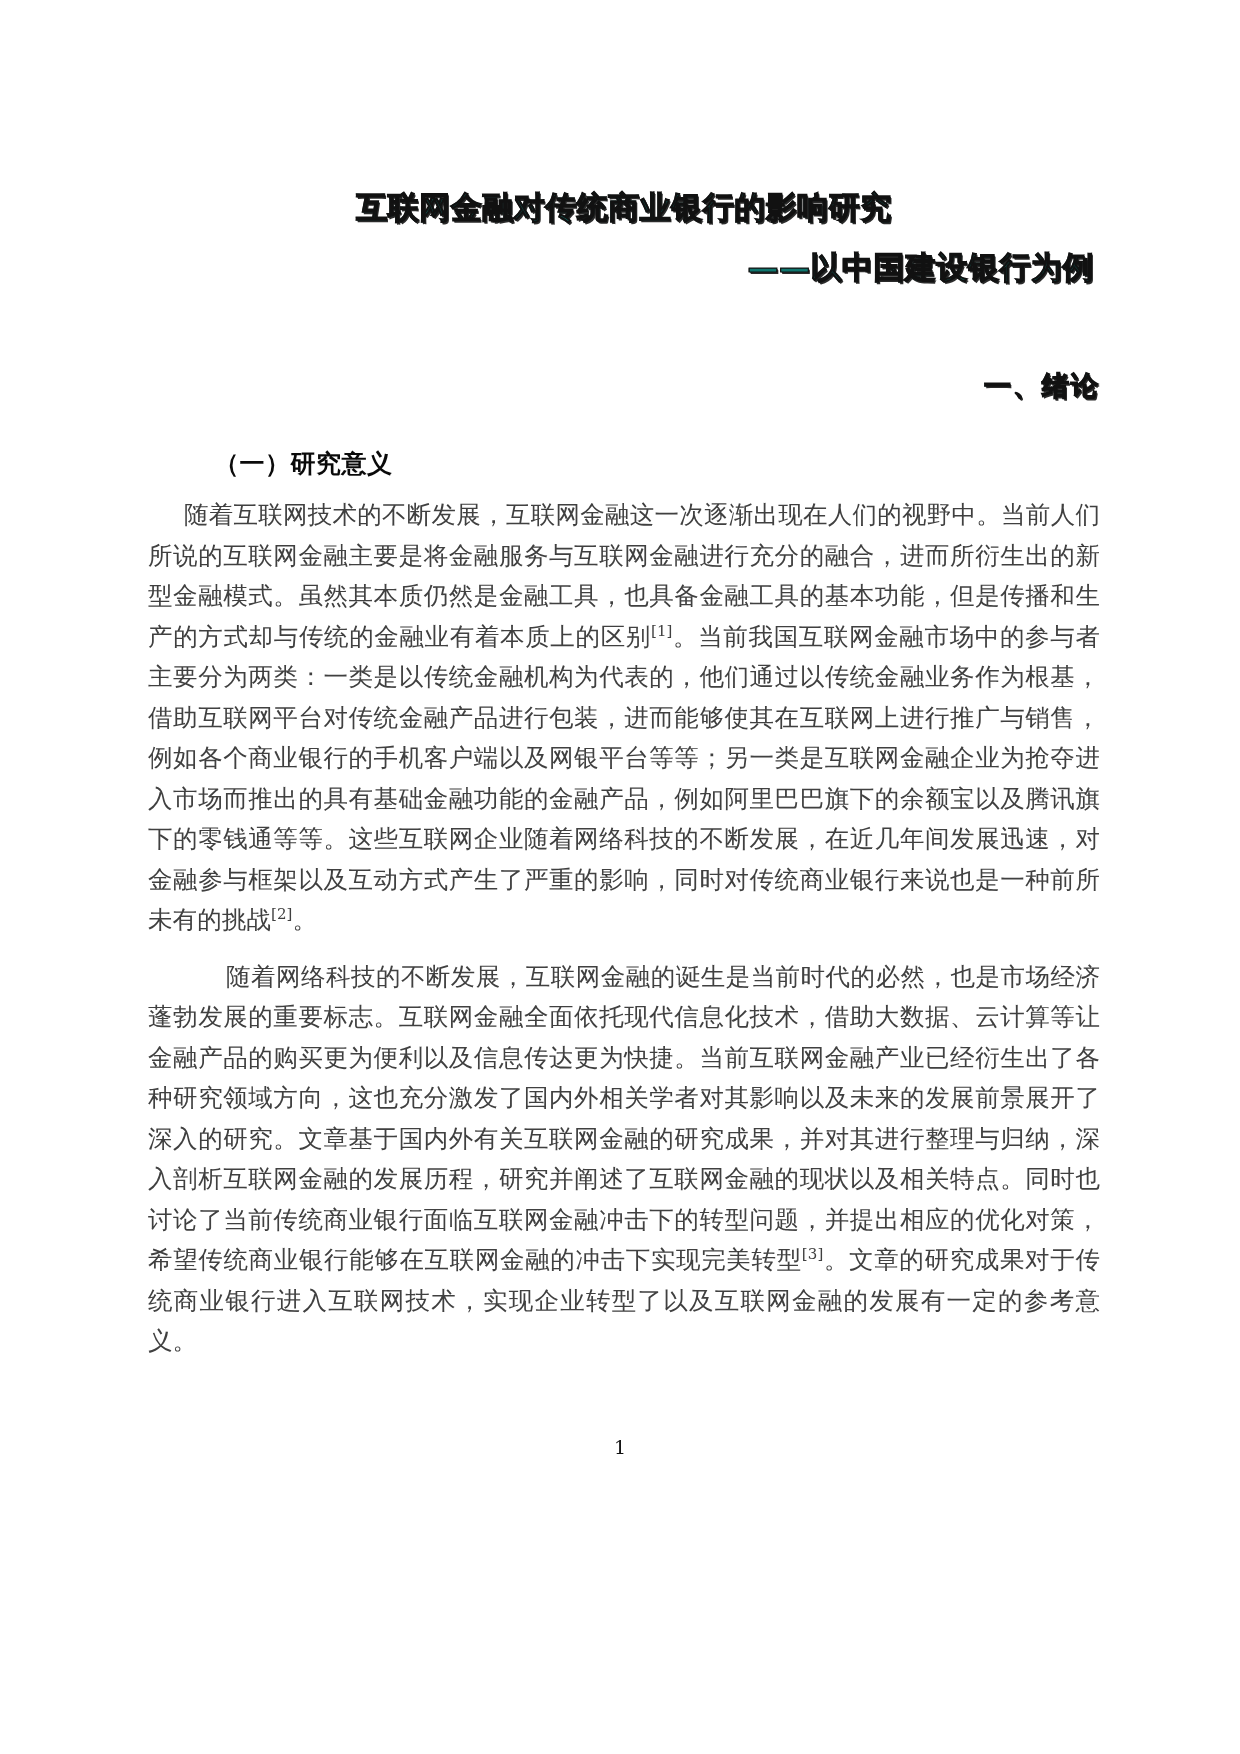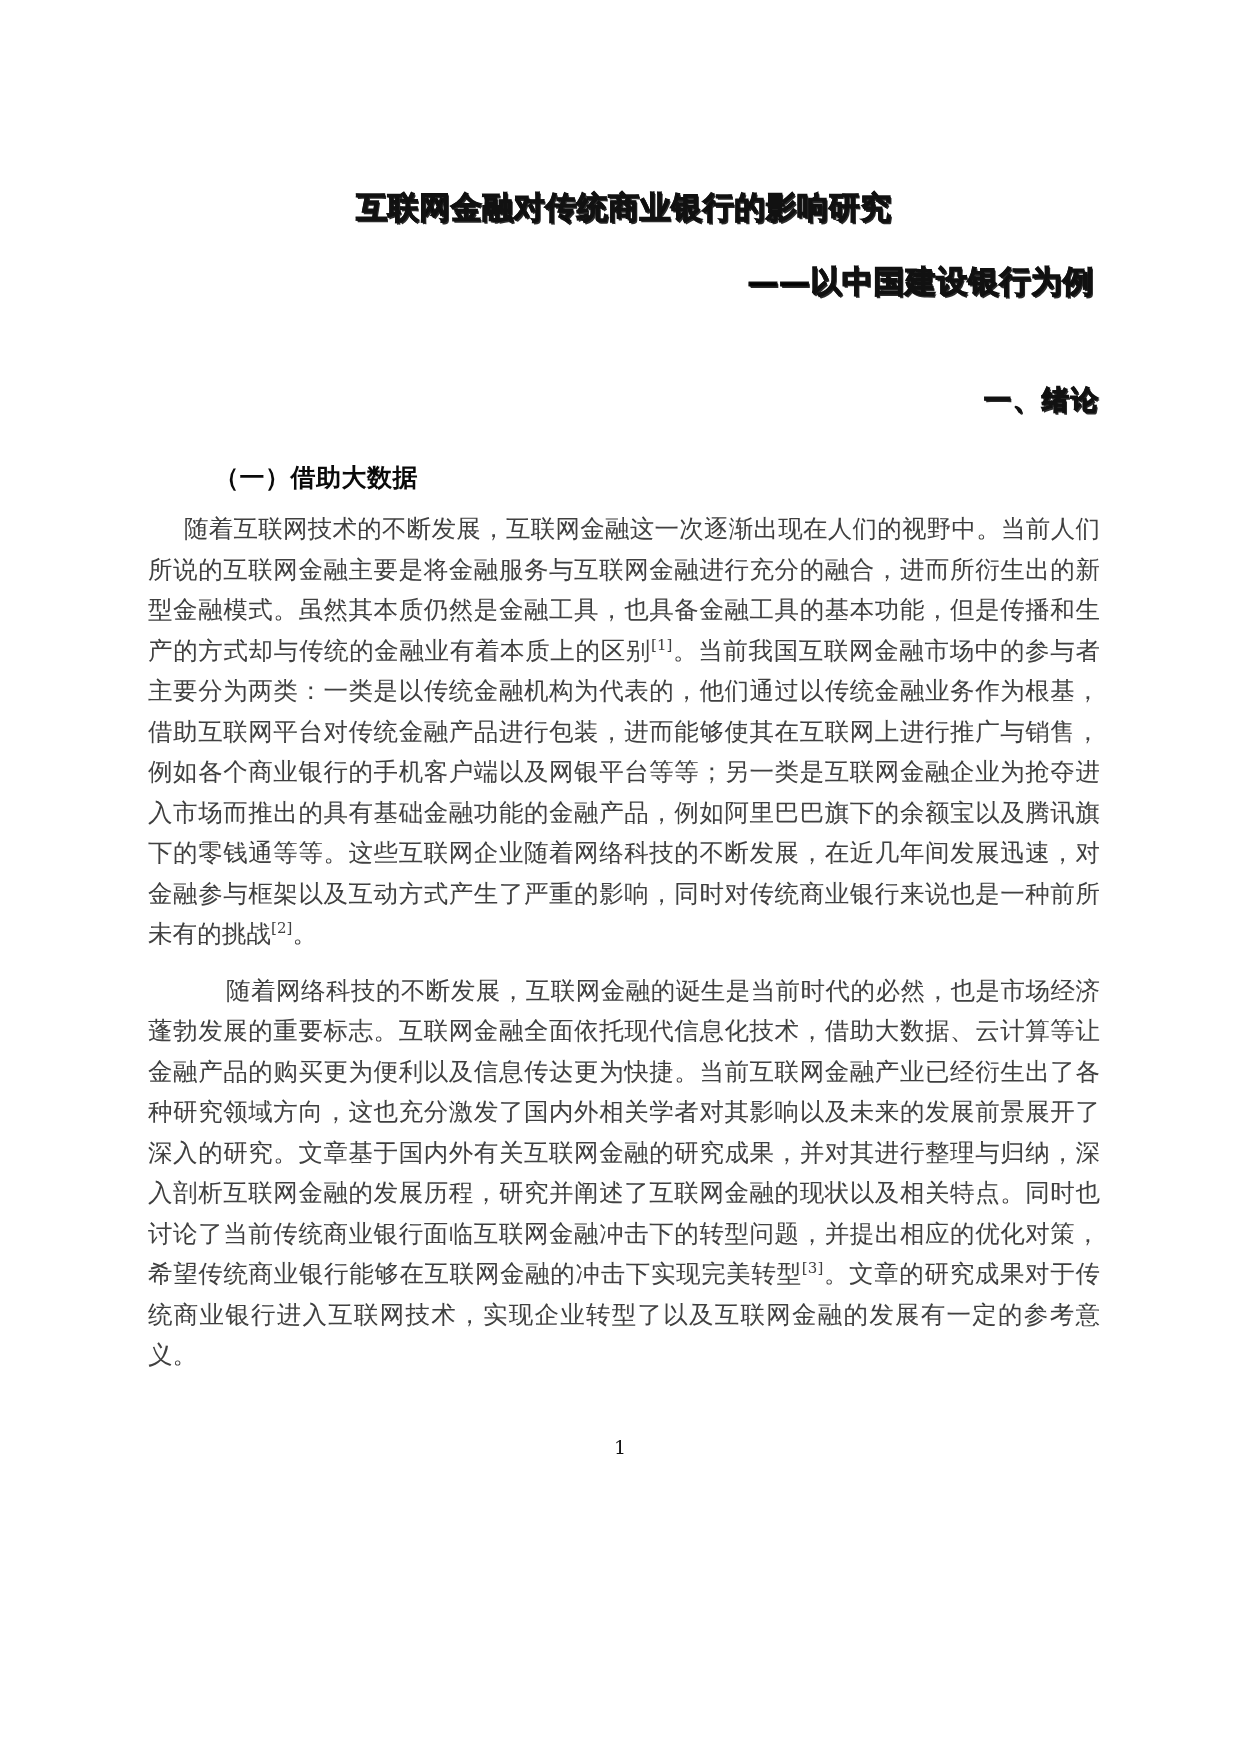--- a/index.html
+++ b/index.html
@@ -23,41 +23,41 @@
     position: absolute;
     left: 148px;
     top: 185px;
     width: 952px;
   }
 
   
   .outline-text {
     font-family: "DejaVu Sans", "Liberation Sans", sans-serif;
     font-weight: bold;
-    color: #000000;
+    color: #0f766e;
     -webkit-text-stroke: 1.2px #111111;
     text-shadow:
        1.6px 1.6px 0 #2b2b2b,
       -0.4px -0.4px 0 #1a1a1a,
        0.9px 0.9px 0 #444444;
     letter-spacing: 0.5px;
   }
 
   .doc-title {
     font-size: 31px;
     line-height: 44px;
     text-align: center;
     margin: 0;
     white-space: nowrap;
   }
   .doc-subtitle {
     font-size: 31px;
     line-height: 44px;
     text-align: right;
-    margin: 30px 6px 0 0;
+    margin: 16px 6px 0 0;
     white-space: nowrap;
   }
 
   .section-heading {
     font-size: 27px;
     line-height: 38px;
     margin: 78px 0 0 60px;
     letter-spacing: 2px;
     text-align: right;
   }
@@ -114,21 +114,21 @@
 <div class="page">
 
   <div class="content">
 
     <h1 class="doc-title outline-text">互联网金融对传统商业银行的影响研究</h1>
 
     <h2 class="doc-subtitle outline-text">——以中国建设银行为例</h2>
 
     <h3 class="section-heading outline-text">一、绪论</h3>
 
-    <h4 class="sub-heading">（一）借助大数据</h4>
+    <h4 class="sub-heading">（一）研究意义</h4>
 
     <p class="body-par indent-1"><span>随着互联网技术的不断发展，互联网金融这一次逐渐出现在人们的视野中。当前人们所说的互联网金融主要是将金融服务与互联网金融进行充分的融合，进而所衍生出的新型金融模式。虽然其本质仍然是金融工具，也具备金融工具的基本功能，但是传播和生产的方式却与传统的金融业有着本质上的区别</span><sup class="cite">[1]</sup><span>。当前我国互联网金融市场中的参与者主要分为两类：一类是以传统金融机构为代表的，他们通过以传统金融业务作为根基，借助互联网平台对传统金融产品进行包装，进而能够使其在互联网上进行推广与销售，例如各个商业银行的手机客户端以及网银平台等等；另一类是互联网金融企业为抢夺进入市场而推出的具有基础金融功能的金融产品，例如阿里巴巴旗下的余额宝以及腾讯旗下的零钱通等等。这些互联网企业随着网络科技的不断发展，在近几年间发展迅速，对金融参与框架以及互动方式产生了严重的影响，同时对传统商业银行来说也是一种前所未有的挑战</span><sup class="cite">[2]</sup><span>。</span></p>
 
 
     <p class="body-par indent-2 gap-2"><span>随着网络科技的不断发展，互联网金融的诞生是当前时代的必然，也是市场经济蓬勃发展的重要标志。互联网金融全面依托现代信息化技术，借助大数据、云计算等让金融产品的购买更为便利以及信息传达更为快捷。当前互联网金融产业已经衍生出了各种研究领域方向，这也充分激发了国内外相关学者对其影响以及未来的发展前景展开了深入的研究。文章基于国内外有关互联网金融的研究成果，并对其进行整理与归纳，深入剖析互联网金融的发展历程，研究并阐述了互联网金融的现状以及相关特点。同时也讨论了当前传统商业银行面临互联网金融冲击下的转型问题，并提出相应的优化对策，希望传统商业银行能够在互联网金融的冲击下实现完美转型</span><sup class="cite">[3]</sup><span>。文章的研究成果对于传统商业银行进入互联网技术，实现企业转型了以及互联网金融的发展有一定的参考意义。</span></p>
 
   </div>
 
   <div class="page-number">1</div>
 

